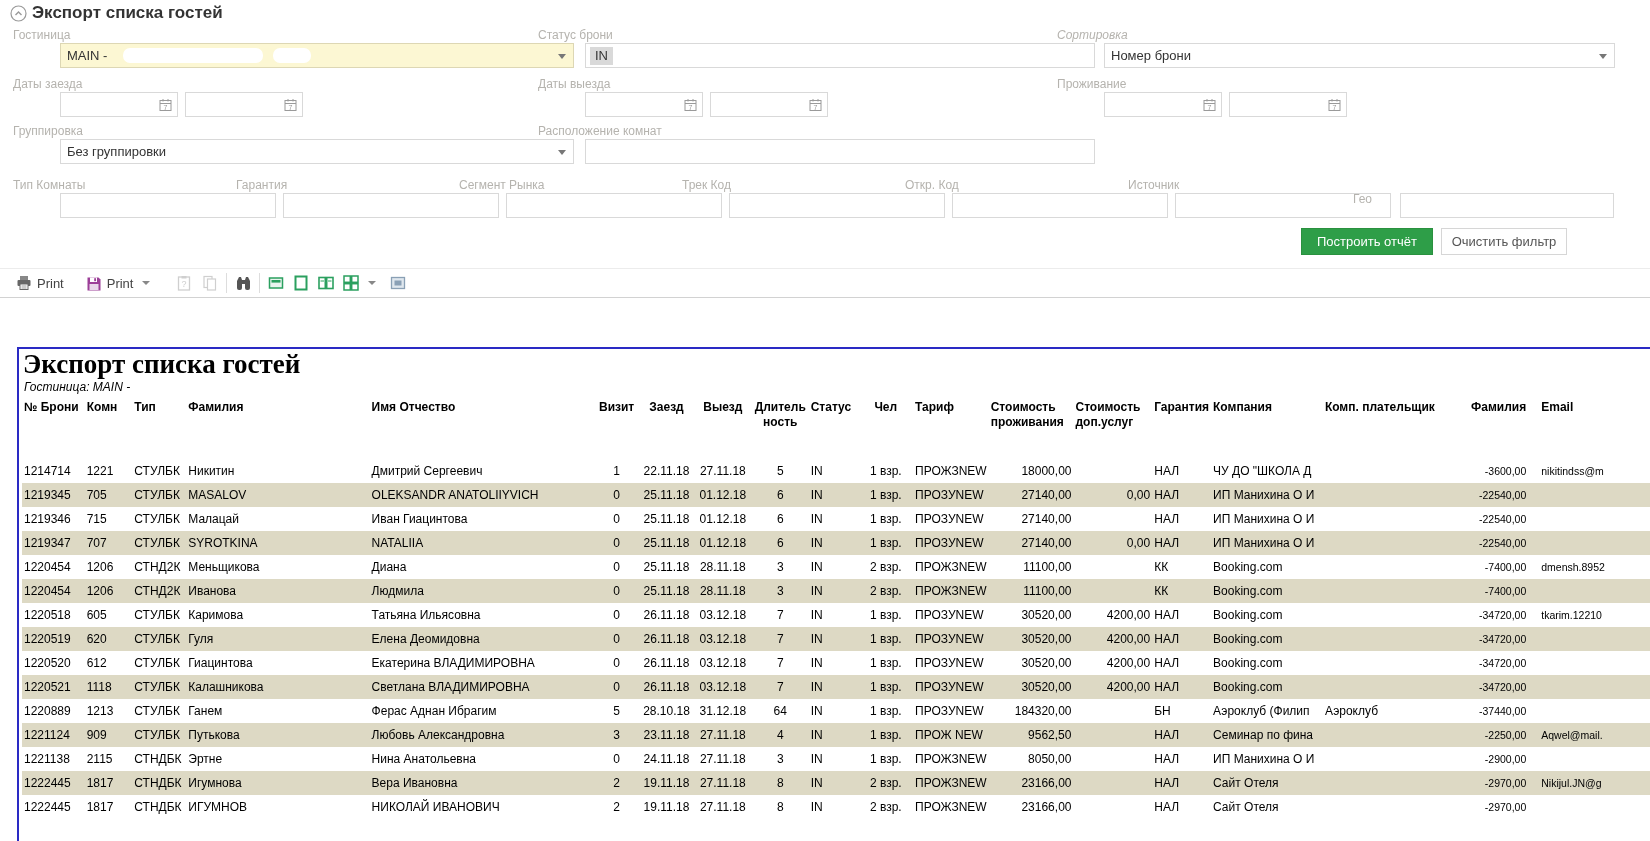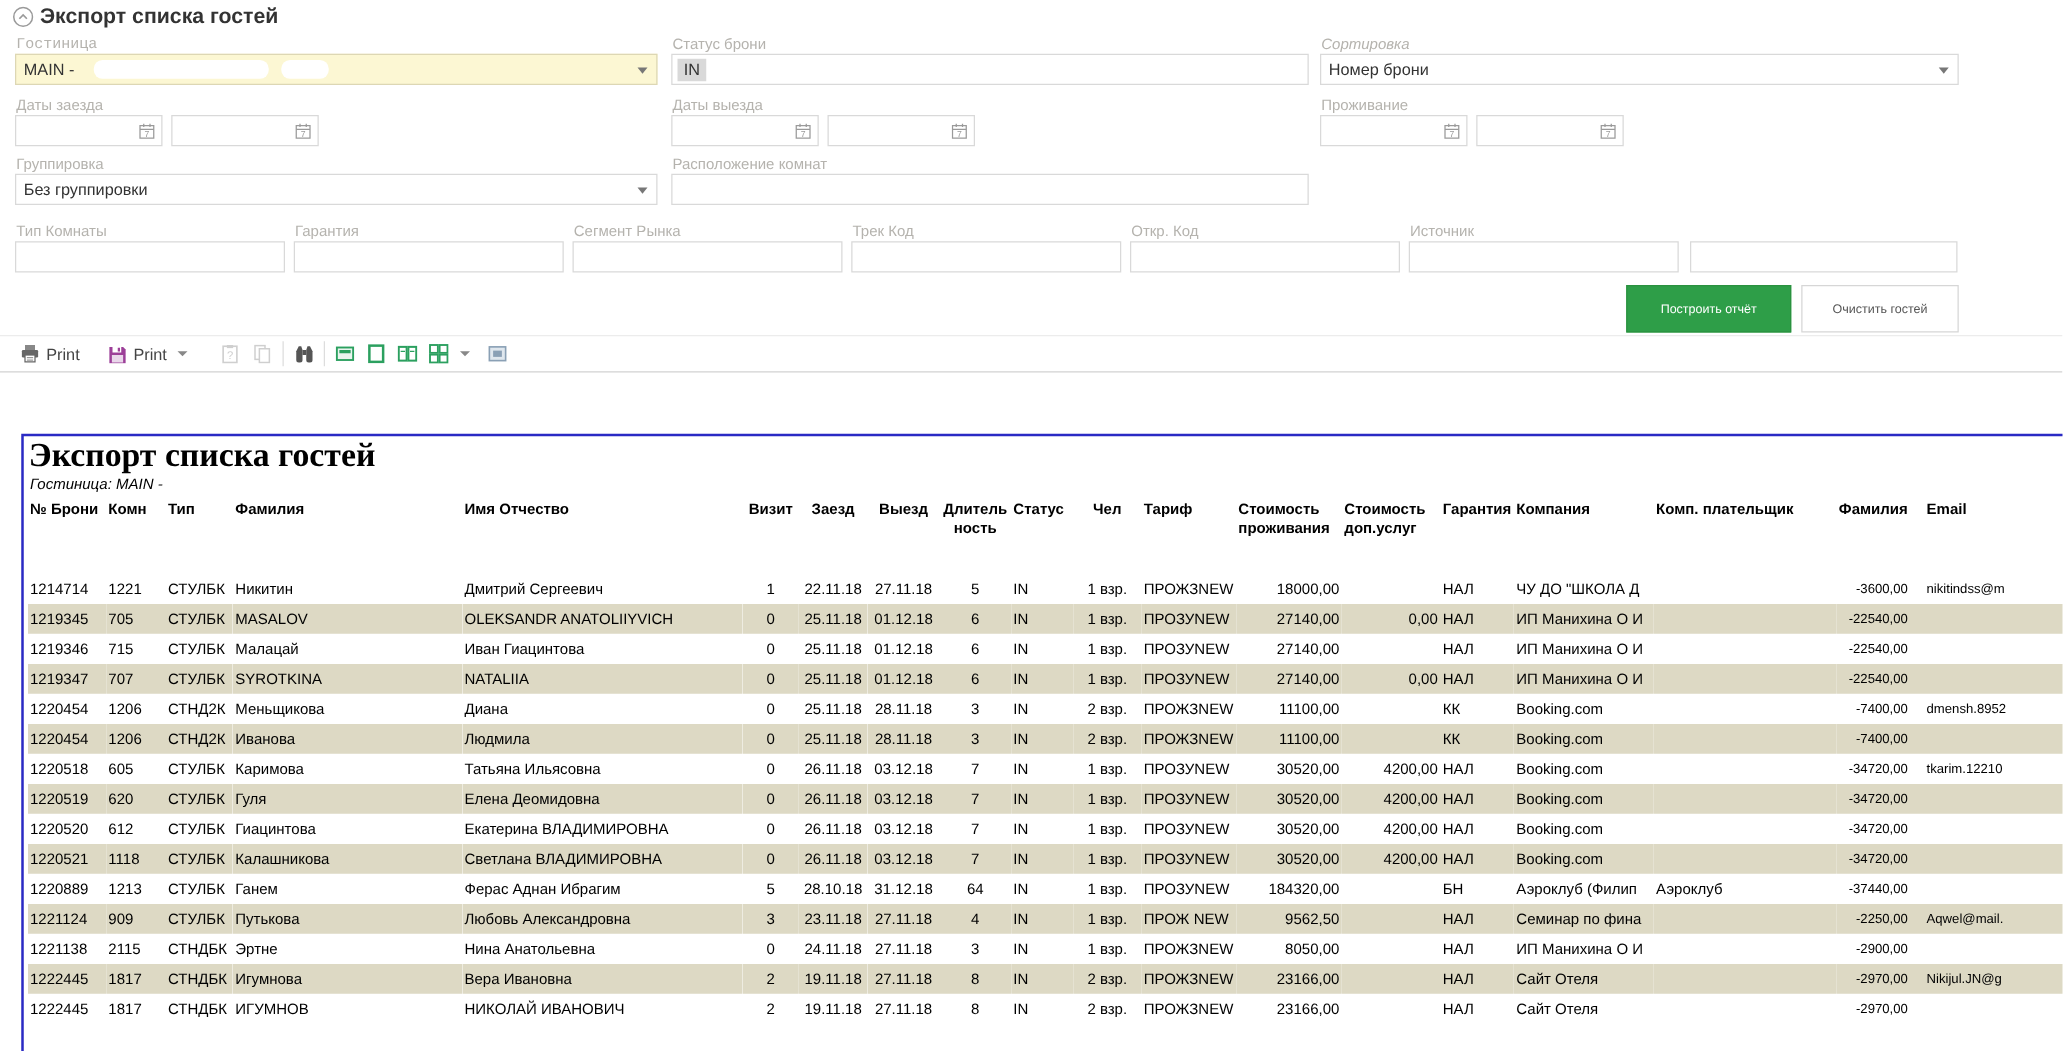--- a/index.html
+++ b/index.html
@@ -3,29 +3,29 @@
 <meta charset="utf-8">
 <style>
   html,body{margin:0;padding:0;width:1650px;height:841px;overflow:hidden;background:#fff;
     font-family:"Liberation Sans",sans-serif;position:relative;}
   .abs{position:absolute;box-sizing:border-box;}
   
   .page-title{font-size:17px;font-weight:bold;color:#333;}
   
   .lbl{font-size:12px;color:#b5b3ae;white-space:nowrap;}
   .inp,.sel,.txtfield{height:25px;border:1px solid #d9d9d9;background:#fff;font-size:13px;color:#333;
-    padding:0 22px 0 6px;box-sizing:border-box;display:flex;align-items:center;position:absolute;}
+    padding:0 22px 0 6px;box-sizing:border-box;display:flex;align-items:center;position:absolute;margin-left:48px;}
   .inp input{border:none;outline:none;width:100%;font:13px "Liberation Sans",sans-serif;background:transparent;padding:0;}
   .sel .caret{position:absolute;right:7px;top:10px;width:0;height:0;border-left:4px solid transparent;
     border-right:4px solid transparent;border-top:5px solid #777;}
   .yellow{background:#fcf7d3;border-color:#ddd7b4;}
   .chip{display:inline-block;background:#d9d9d9;color:#333;font-size:13px;padding:1px 5px;line-height:16px;}
   .cal{position:absolute;right:5px;top:5px;}
   .redact{position:absolute;background:#fff;border-radius:7px;height:15px;top:4px;}
-  .btn{position:absolute;height:38px;font-size:10px;display:flex;align-items:center;justify-content:center;cursor:pointer;box-sizing:border-box;}
+  .btn{position:absolute;height:27px;font-size:13px;display:flex;align-items:center;justify-content:center;cursor:pointer;box-sizing:border-box;}
   .btn-green{background:#2e9e48;border:1px solid #2a913f;color:#fff;}
   .btn-white{background:#fff;border:1px solid #d6d6d6;color:#555;}
   
   #toolbar{position:absolute;left:0;top:268px;width:1650px;height:28px;border-top:1px solid #ececec;
     border-bottom:1px solid #d2d2d2;background:#fff;display:flex;align-items:center;}
   .tb-item{display:flex;align-items:center;gap:5px;font-size:13px;color:#444;cursor:pointer;}
   .tb-sep{width:1px;height:20px;background:#ddd;margin:0 8px;}
   .tb-caret{width:0;height:0;border-left:4px solid transparent;border-right:4px solid transparent;border-top:4px solid #888;margin-left:4px;}
   
   #report{position:absolute;left:17px;top:347px;width:1680px;height:520px;border:2px solid #2a2ac4;background:#fff;}
@@ -48,21 +48,21 @@
 <div class="abs" style="left:10px;top:3px;display:flex;align-items:center;gap:6px;">
   <span class="icon16">
     <svg width="17" height="17" viewBox="0 0 17 17">
         <circle cx="8.5" cy="8.5" r="7.5" fill="none" stroke="#9a9a9a" stroke-width="1.2"></circle>
         <polyline points="5.5,10 8.5,7 11.5,10" fill="none" stroke="#9a9a9a" stroke-width="1.4"></polyline>
       </svg>
   </span>
   <span class="page-title">Экспорт списка гостей</span>
 </div>
 
-<div class="abs lbl" style="left:13px;top:28px;font-family:Liberation Mono, monospace;">Гостиница</div>
+<div class="abs lbl" style="left:13px;top:28px;">Гостиница</div>
 <div class="abs sel yellow" style="left:12px;top:43px;width:514px;">
   <span>MAIN -</span>
   <span class="redact" style="left:62px;width:140px;"></span>
   <span class="redact" style="left:212px;width:38px;"></span>
   <span class="caret"></span>
 </div>
 
 <div class="abs lbl" style="left:538px;top:28px;">Статус брони</div>
 <div class="abs txtfield" style="left:537px;top:43px;width:510px;padding-left:4px;">
   <span class="chip">IN</span>
@@ -180,21 +180,21 @@
 <div class="abs inp" style="left:1127px;top:193px;width:216px;">
     <input type="text" style="">
   </div>
 
 <div class="abs lbl" style="left:1353px;top:192px;">Гео</div>
 <div class="abs inp" style="left:1352px;top:193px;width:214px;">
     <input type="text" style="">
   </div>
 
 <button class="btn btn-green" style="left:1301px;top:228px;width:132px;">Построить отчёт</button>
-<button class="btn btn-white" style="left:1441px;top:228px;width:126px;">Очистить гостей</button>
+<button class="btn btn-white" style="left:1441px;top:228px;width:126px;">Очистить фильтр</button>
 
 <div id="toolbar">
   <span class="tb-item" style="margin-left:16px;">
     <span class="icon16">
       <svg width="16" height="16" viewBox="0 0 16 16">
           <rect x="4" y="1" width="8" height="4" fill="#888"></rect>
           <rect x="1.5" y="5" width="13" height="6" rx="1" fill="#666"></rect>
           <rect x="4" y="9" width="8" height="5.5" fill="#fff" stroke="#666"></rect>
           <line x1="5.5" y1="11" x2="10.5" y2="11" stroke="#999"></line>
           <line x1="5.5" y1="13" x2="10.5" y2="13" stroke="#999"></line>

